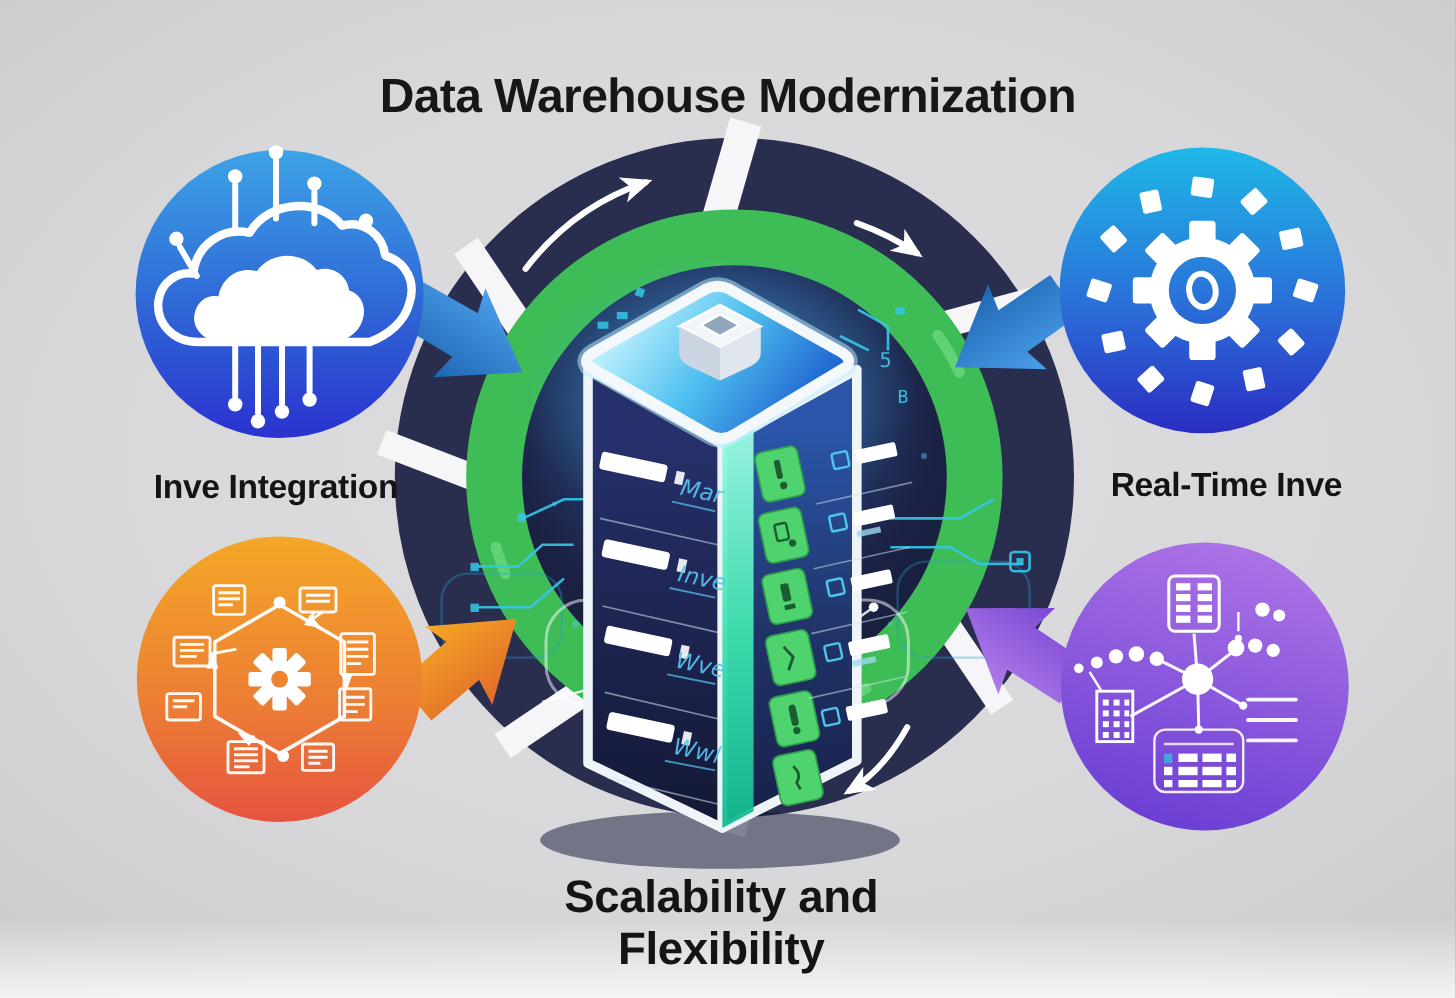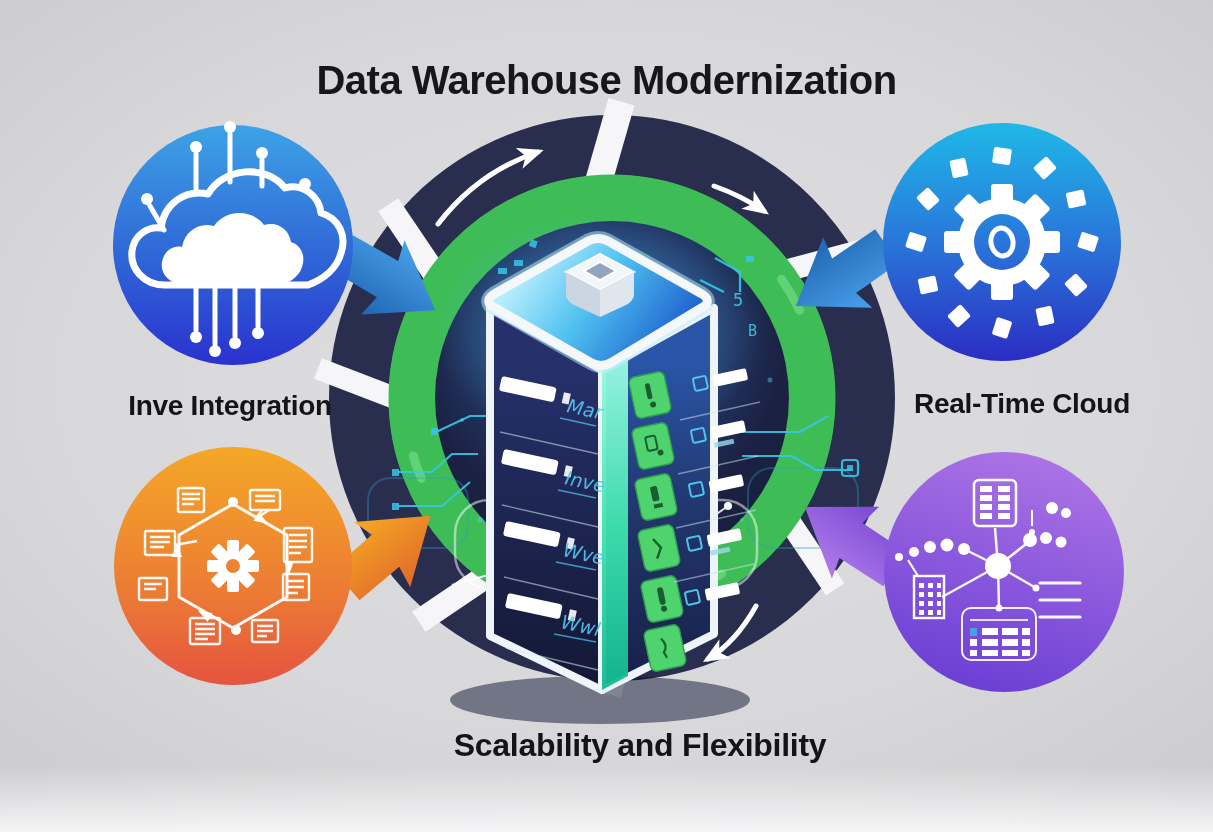--- a/index.html
+++ b/index.html
@@ -12,21 +12,21 @@
   }
   .ttl{
     position:absolute;left:0;top:58px;width:1213px;text-align:center;
     font-size:40px;font-weight:700;color:#17171a;letter-spacing:-0.5px;
   }
   .lbl{
     position:absolute;font-size:28px;font-weight:700;color:#141417;text-align:center;letter-spacing:-0.3px;
   }
   .lbl.left{left:60px;top:390px;width:340px;}
   .lbl.right{left:857px;top:388px;width:330px;}
-  .lbl.bottom{left:430px;top:727px;width:420px;font-size:32px;}
+  .lbl.bottom{left:391px;top:727px;width:420px;font-size:38px;}
   svg{position:absolute;left:0;top:0;}
   .slot-txt{font-family:"DejaVu Sans", sans-serif;font-style:italic;font-size:19px;fill:#58c6f2;opacity:.9;}
   .glyph-txt{font-family:"DejaVu Sans Mono", monospace;fill:#41d3ef;opacity:.85;}
 </style>
 </head>
 <body>
 
 <div id="stage">
 
 <svg width="1213" height="832" viewBox="0 0 1213 832">
@@ -495,16 +495,16 @@
               <rect x="1002" y="650" width="16" height="6"></rect>
               <rect x="1022" y="650" width="8" height="6"></rect>
         </g>
       </g>
     </g>
   </g>
 </svg>
 
 <div class="ttl">Data Warehouse Modernization</div>
 <div class="lbl left">Inve Integration</div>
-<div class="lbl right">Real-Time Cloud</div>
+<div class="lbl right">Real-Time Inve</div>
 <div class="lbl bottom">Scalability and Flexibility</div>
 
 </div>
 
 </body></html>

